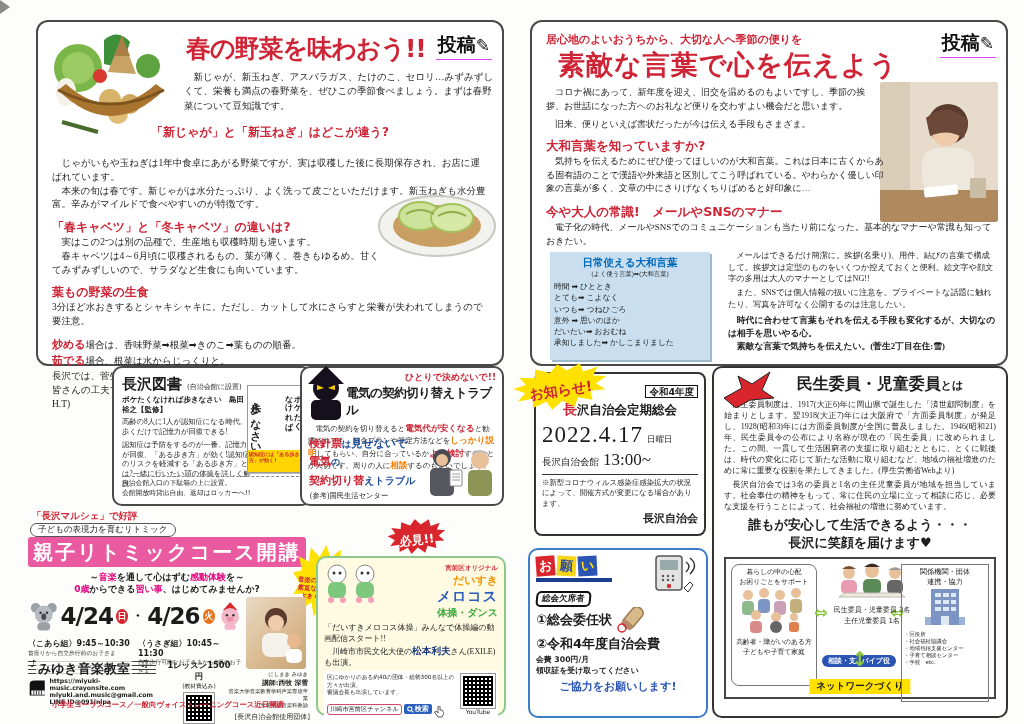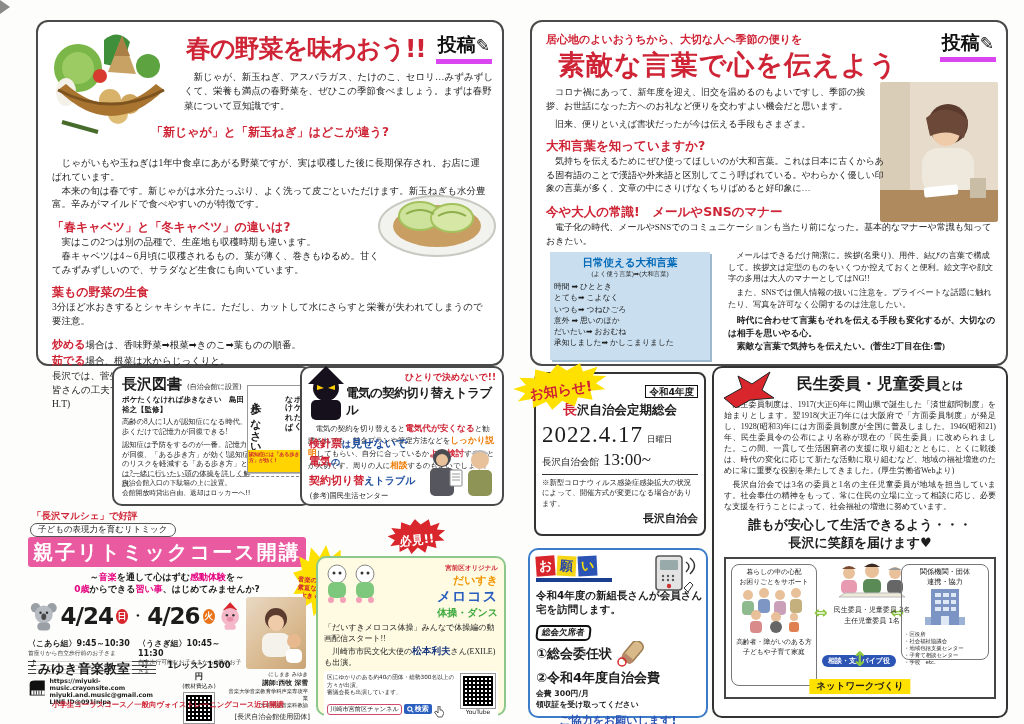--- a/index.html
+++ b/index.html
@@ -9,21 +9,21 @@
   .serif{font-family:Liberation Serif, serif}
   .b{font-weight:700}
   .red{color:#cf2435}
   .blue{color:#1f4fa0}
   .orange{color:#ef7a00}
   .magenta{color:#e4007f}
   .green{color:#3faa3f}
   .ctr{text-align:center}
   p{margin:0}
   .card{position:absolute;background:#fff;border:2px solid #4a4a4a;border-radius:12px;box-sizing:border-box}
-  .stamp{display:inline-block;border-bottom:5px solid #d946ef;font-weight:700;font-size:19px;padding:0 2px 1px 2px;color:#111}
+  .stamp{display:inline-block;border-bottom:1px solid #d946ef;font-weight:700;font-size:19px;padding:0 2px 1px 2px;color:#111}
   .stamp .pen{font-size:17px}
   .burst{clip-path:polygon(50% 0%,59% 14%,74% 4%,76% 20%,92% 15%,86% 30%,100% 34%,88% 45%,97% 58%,81% 57%,82% 74%,67% 66%,62% 82%,50% 68%,38% 82%,33% 66%,18% 74%,19% 57%,3% 58%,12% 45%,0% 34%,14% 30%,8% 15%,24% 20%,26% 4%,41% 14%);
          display:flex;align-items:center;justify-content:center;box-sizing:border-box}
   .qr{background:repeating-linear-gradient(0deg,#000 0 2px,transparent 2px 4px),
                  repeating-linear-gradient(90deg,#000 0 2px,#fff 2px 4px);border:2px solid #fff;outline:1px solid #999}
   .pill-blue{background:#2b54b5;color:#fff;border-radius:9px;padding:1px 6px;font-size:7px;font-weight:700}
   .smallnote{font-size:6.5px;color:#333}
   .hr-dash{border-top:1.5px dashed #888;margin:3px 0}
   .photo-w{background:linear-gradient(135deg,#e9d9c4,#d9b98f 60%,#c9a477)}
   .staffbg{background:repeating-linear-gradient(0deg,#444 0 1px,transparent 1px 4px)}
@@ -386,21 +386,20 @@
         <circle cx="14" cy="22" r="1.2"></circle>
         <circle cx="19" cy="22" r="1.2"></circle>
         <circle cx="9" cy="26" r="1.2"></circle>
         <circle cx="14" cy="26" r="1.2"></circle>
         <circle cx="19" cy="26" r="1.2"></circle>
       </g>
     <circle cx="15" cy="32" r="2.2" fill="#c33"></circle>
     <path d="M32 8 q6 4 0 10 M36 4 q9 7 0 16" stroke="#333" stroke-width="1.5" fill="none"></path>
     <path d="M30 34 l6 -6 3 3 -5 7 z" fill="#fff" stroke="#333"></path>
   </svg>
-  <p class="b" style="font-size:10.5px;line-height:1.35;margin-top:6px;width:168px">令和4年度の新組長さんが会員さん宅を訪問します。</p>
   <div style="margin-top:4px">
     <span class="b" style="border:2px solid #111;border-radius:5px;font-size:8.5px;padding:0 4px;transform:skewX(-6deg);display:inline-block">総会欠席者</span>
   </div>
   <div style="display:flex;align-items:center;gap:4px">
     <span class="b" style="font-size:13px">①総会委任状</span>
     <svg width="30" height="26" viewBox="0 0 30 26">
       <g transform="rotate(40 15 13)">
         <rect x="9" y="-2" width="12" height="24" rx="5" fill="#d8b98a" stroke="#9c7b4f" stroke-width="1.5"></rect>
         <rect x="9" y="16" width="12" height="6" rx="2" fill="#b5896a"></rect>
       </g>
@@ -467,21 +466,21 @@
       </svg>
       <div style="font-size:7px">民生委員・児童委員 3名</div>
       <div style="font-size:7px;margin-top:1px">主任児童委員 1名</div>
     </div>
 
     <span class="abs pill-blue" style="left:96px;top:96px">相談・支援</span>
     <span class="abs pill-blue" style="right:98px;top:96px">パイプ役</span>
     <span class="abs b" style="left:50%;top:88px;transform:translateX(-50%);color:#8dc63f;font-size:20px">↕</span>
     <span class="abs b" style="left:50%;bottom:3px;transform:translateX(-50%);background:#ffe100;font-size:9.5px;padding:1px 7px;white-space:nowrap">ネットワークづくり</span>
 
-    <div class="abs" style="right:5px;top:5px;width:88px;height:96px;border:1.5px solid #777;border-radius:8px;padding:2px;box-sizing:border-box;text-align:center">
+    <div class="abs" style="right:5px;top:5px;width:88px;height:138px;border:1.5px solid #777;border-radius:0;padding:2px;box-sizing:border-box;text-align:center">
       <div style="font-size:7.2px">関係機関・団体</div>
       <div style="font-size:7.2px">連携・協力</div>
       <svg width="44" height="40" viewBox="0 0 44 40">
         <rect x="8" y="2" width="28" height="36" fill="#7b94c4"></rect>
         <g fill="#dfe8f5">
           <rect x="12" y="6" width="6" height="4"></rect>
             <rect x="20" y="6" width="6" height="4"></rect>
             <rect x="28" y="6" width="5" height="4"></rect>
           <rect x="12" y="13" width="6" height="4"></rect>
             <rect x="20" y="13" width="6" height="4"></rect>

